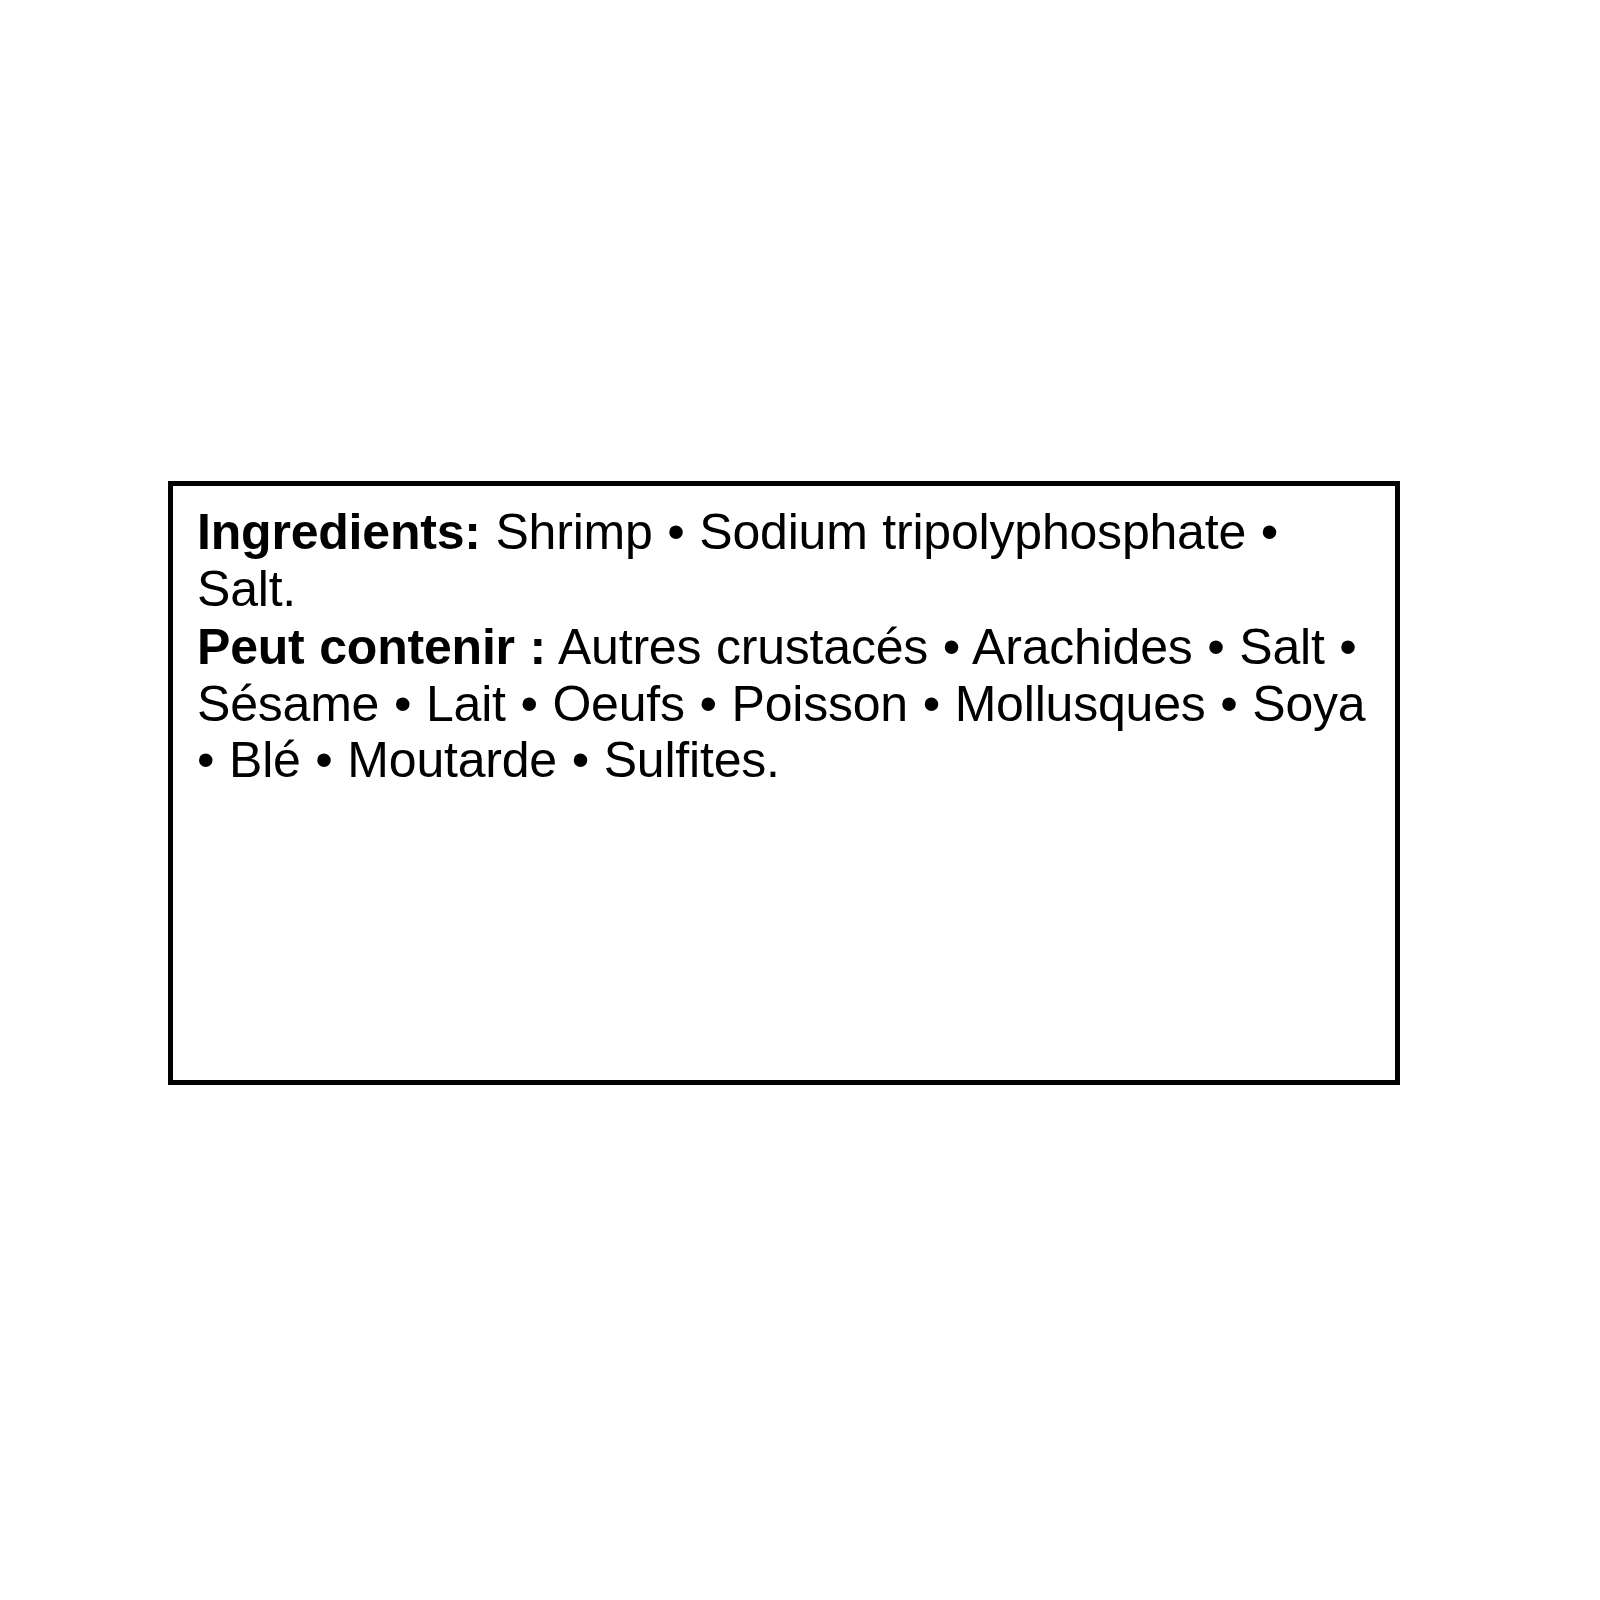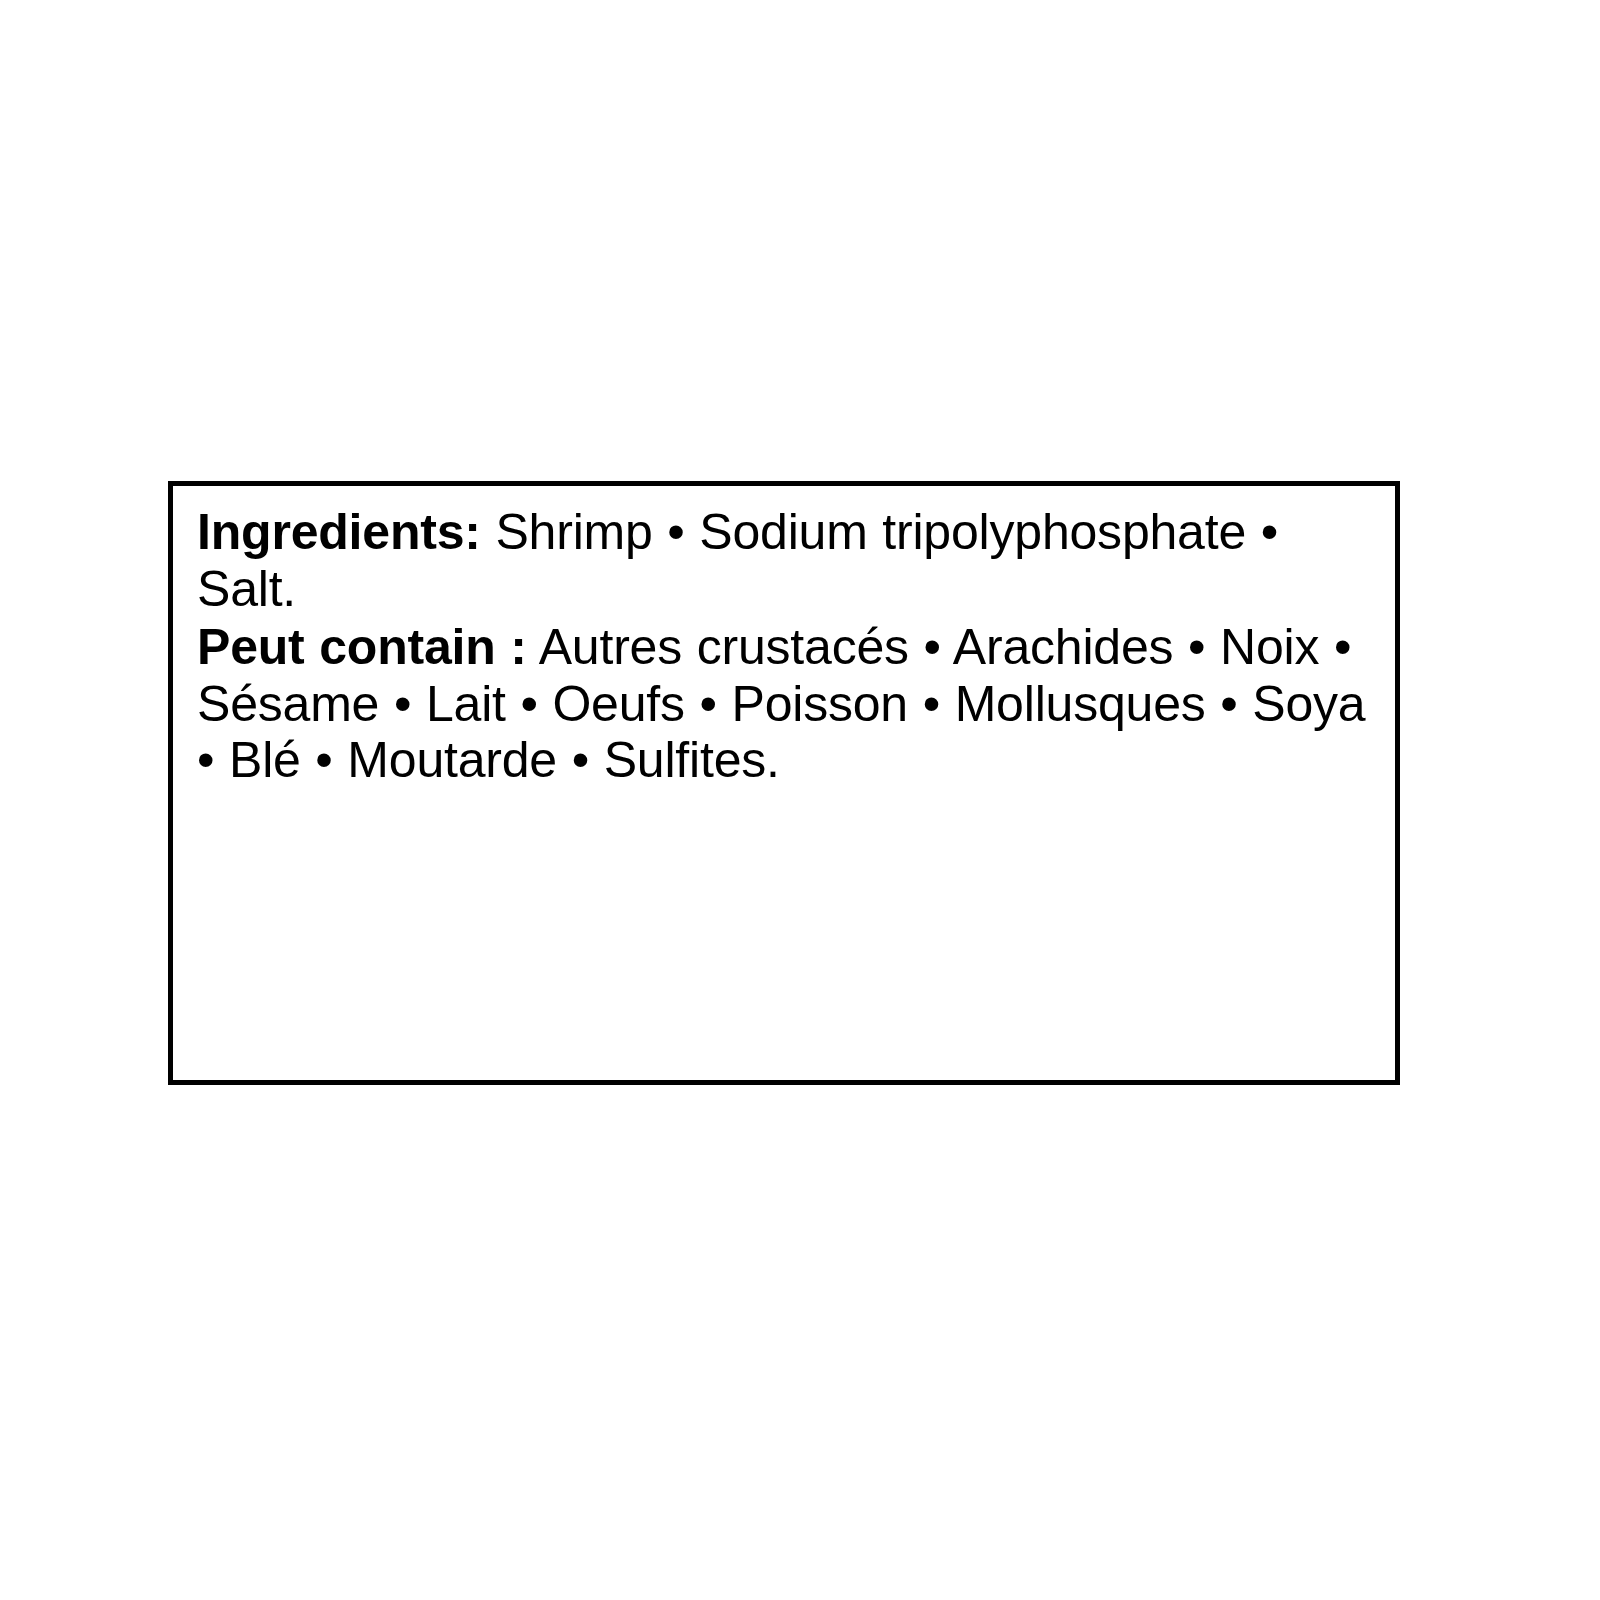--- a/index.html
+++ b/index.html
@@ -47,17 +47,17 @@
 <div class="label-panel">
   <div class="label-inner">
 
     <div class="block">
       <span class="lead">Ingredients:</span><span> Shrimp • Sodium tripolyphosphate • Salt.</span>
     </div>
 
 
 
     <div class="block">
-      <span class="lead">Peut contain :</span><span> Autres crustacés • Arachides • Noix • Sésame • Lait • Oeufs • Poisson • Mollusques • Soya • Blé • Moutarde • Sulfites.</span>
+      <span class="lead">Peut contenir :</span><span> Autres crustacés • Arachides • Salt • Sésame • Lait • Oeufs • Poisson • Mollusques • Soya • Blé • Moutarde • Sulfites.</span>
     </div>
 
   </div>
 </div>
 
 </body></html>

